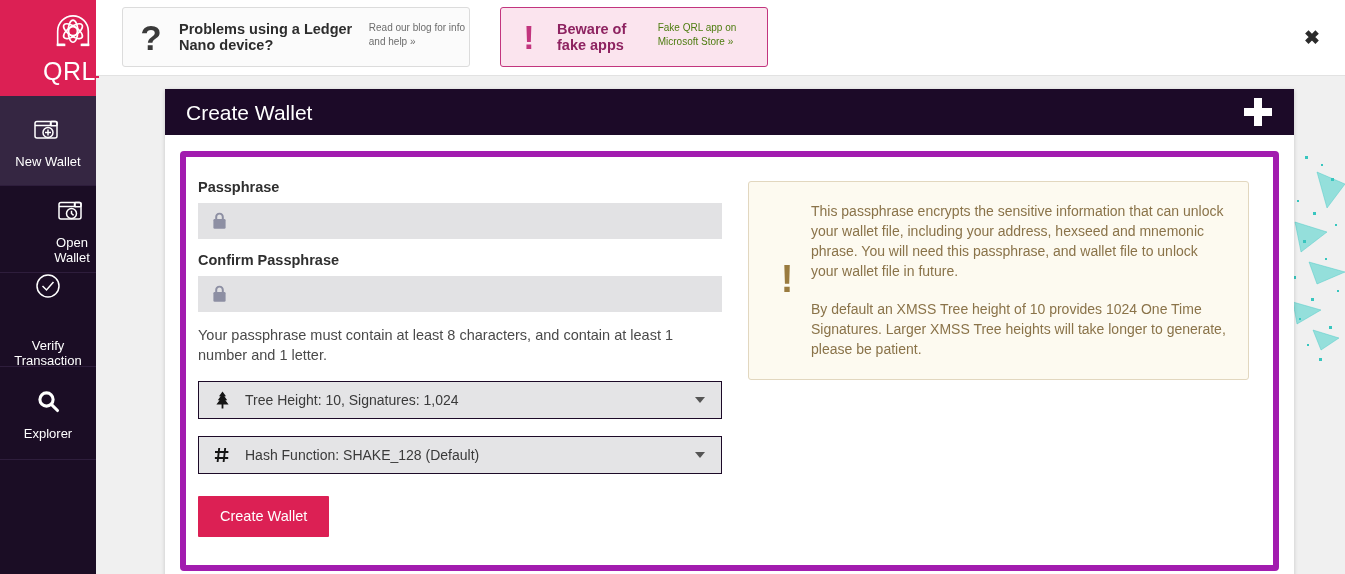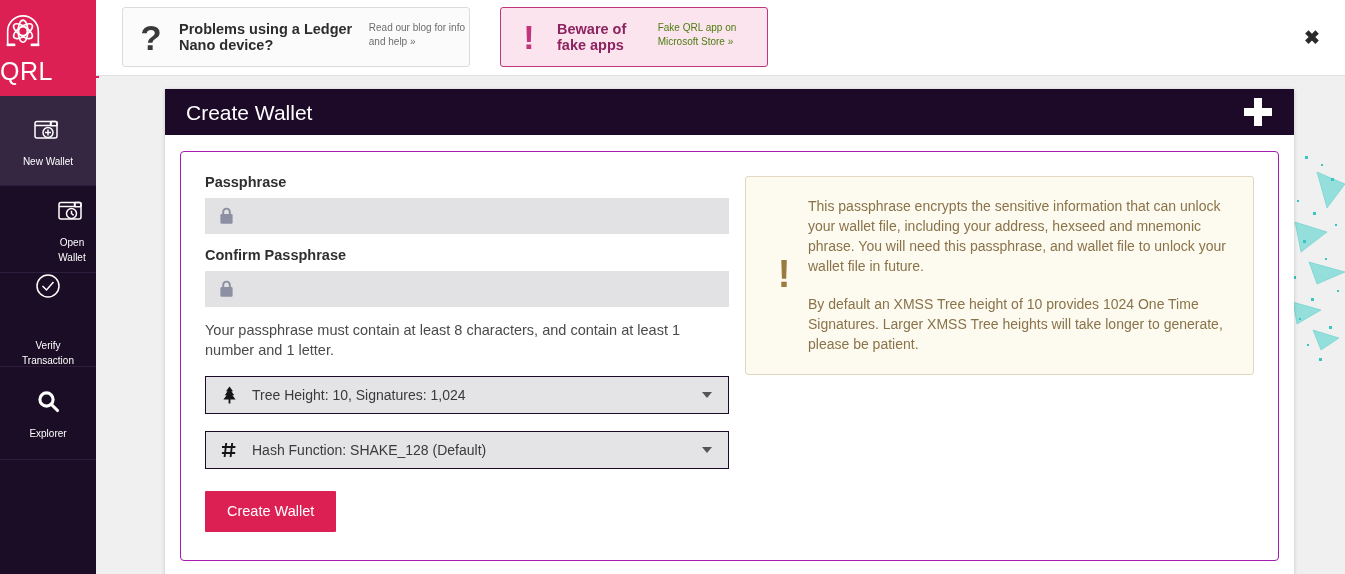--- a/index.html
+++ b/index.html
@@ -22,21 +22,21 @@
     width: 96px;
     height: 574px;
     background: #1b0d25;
     z-index: 30;
   }
   #brand {
     height: 96px;
     background: #dc2054;
     display: flex;
     flex-direction: column;
-    align-items: flex-start;
+    align-items: flex-end;
     justify-content: center;
     gap: 0;
   }
   #brand .logo-mark { width: 46px; height: 46px; display:block; }
   #brand .brand-text {
     color: #ffffff;
     font-size: 25px;
     letter-spacing: 0.5px;
     line-height: 1;
     font-weight: 400;
@@ -51,21 +51,21 @@
     box-sizing: border-box;
     text-align: center;
     cursor: pointer;
   }
   .nav-item.active { background: #352642; }
   .nav-item .nav-icon {
     display: flex; align-items: center; justify-content: center;
     height: 34px; margin-bottom: 7px;
   }
   .nav-item .nav-label {
-    font-size: 10px;
+    font-size: 13px;
     line-height: 15px;
     color: #ffffff;
   }
   #nav-new-wallet  { height: 90px; }
   #nav-open-wallet { height: 87px; padding-left: 48px; }
   #nav-verify      { height: 94px; gap: 31px; }
   #nav-explorer    { height: 93px; }
 
   
   #main {
@@ -176,25 +176,25 @@
   }
   #plus-btn::before, #plus-btn::after {
     content: ""; position: absolute; background: #ffffff;
   }
   #plus-btn::before { left: 10px; top: 0; width: 8px; height: 28px; }
   #plus-btn::after  { left: 0; top: 10px; width: 28px; height: 8px; }
 
   #panel-body { padding: 16px 15px 32px 15px; }
 
   #card {
-    border: 1px solid #a21caf;
+    border: 6px solid #a21caf;
     border-radius: 4px;
-    padding: 22px 24px 28px 24px;
-    display: flex;
-    gap: 16px;
+    padding: 22px 24px 28px 12px;
+    display: flex;
+    gap: 26px;
     background: #ffffff;
   }
   #form-col { width: 524px; flex: 0 0 524px; }
   #info-col { flex: 1; padding-top: 2px; }
 
   .field-label {
     font-size: 14.5px;
     font-weight: bold;
     color: #2f2f2f;
     margin-bottom: 7px;

